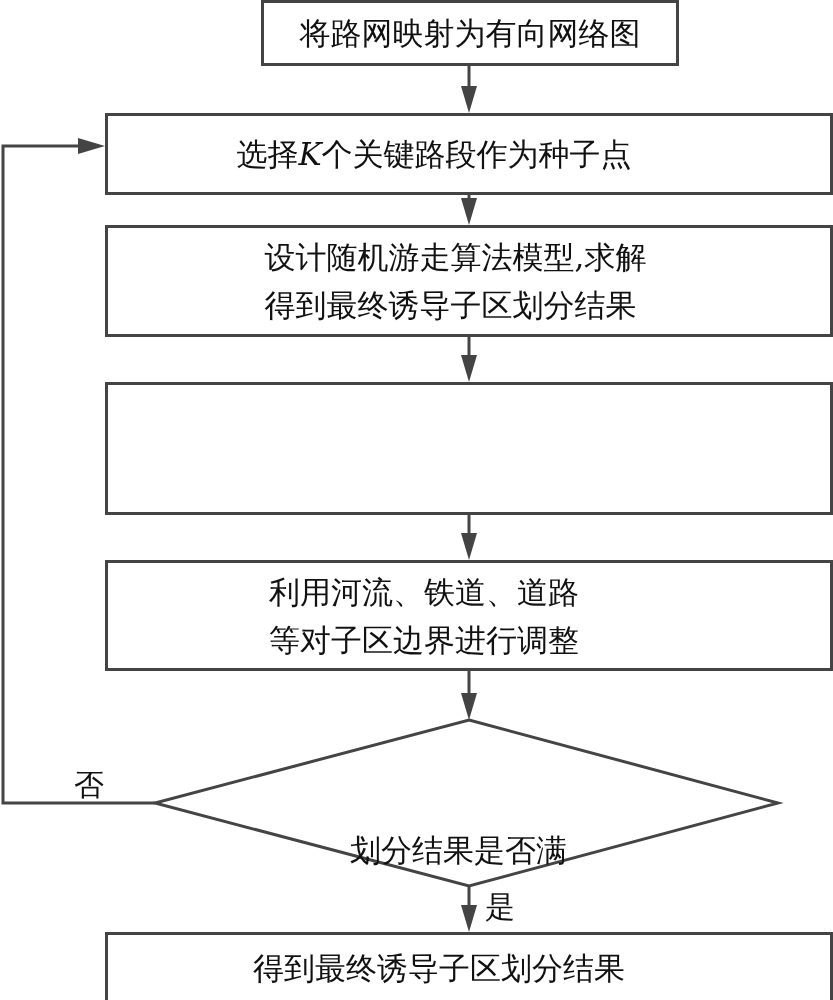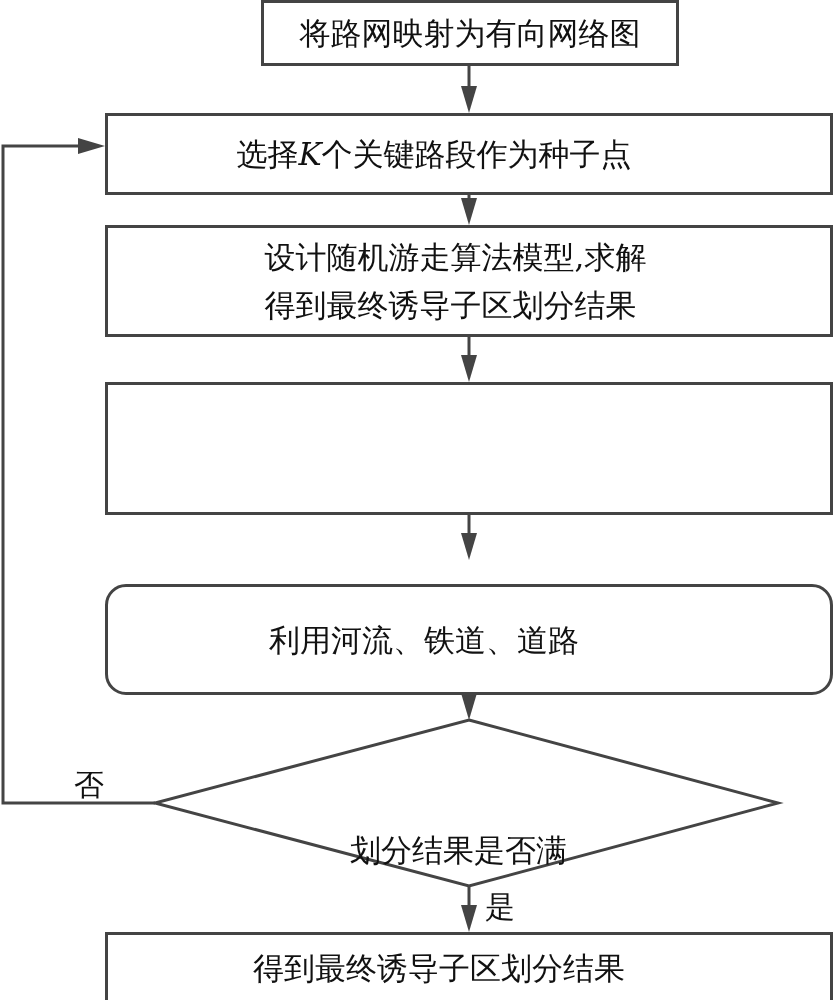--- a/index.html
+++ b/index.html
@@ -44,21 +44,21 @@
       text-align: left;
     }
     .box .text.center {
       text-align: center;
     }
     #box-1 { left: 261px; top: 0px; width: 418px; height: 66px; }
     #box-2 { left: 105px; top: 113px; width: 728px; height: 82px; }
     #box-3 { left: 105px; top: 225px; width: 728px; height: 112px; padding-left: 33px; }
     #box-4 { left: 105px; top: 382px; width: 728px; height: 133px; align-items: flex-start; }
     #box-4 .text { margin-left: -105px; margin-top: -6px; line-height: 46px; }
-    #box-5 { left: 105px; top: 584px; width: 728px; height: 111px; border-radius: 21px; }
+    #box-5 { left: 105px; top: 560px; width: 728px; height: 111px; }
     #box-6 { left: 105px; top: 932px; width: 728px; height: 71px; }
     #box-6 .text { margin-left: -60px; }
     #box-3 .text { margin-left: -60px; }
     #box-5 .text { margin-left: -90px; }
     #box-2 .text { margin-left: -70px; }
     .diamond-text {
       position: absolute;
       left: 350px;
       top: 743px;
       font-size: 31px;
@@ -137,21 +137,21 @@
 
   <div class="box" id="box-3">
     <div class="text left"><div>设计随机游走算法模型,求解</div><div>得到最终诱导子区划分结果</div></div>
   </div>
 
   <div class="box" id="box-4">
     <div class="text left"></div>
   </div>
 
   <div class="box" id="box-5">
-    <div class="text left"><div>利用河流、铁道、道路</div></div>
+    <div class="text left"><div>利用河流、铁道、道路</div><div>等对子区边界进行调整</div></div>
   </div>
 
   <div class="diamond-text">
     <div>划分结果是否满</div>
     <div>足诱导子区特性</div>
     
   </div>
 
   <div class="edge-label" id="label-no">否</div>
   <div class="edge-label" id="label-yes">是</div>

